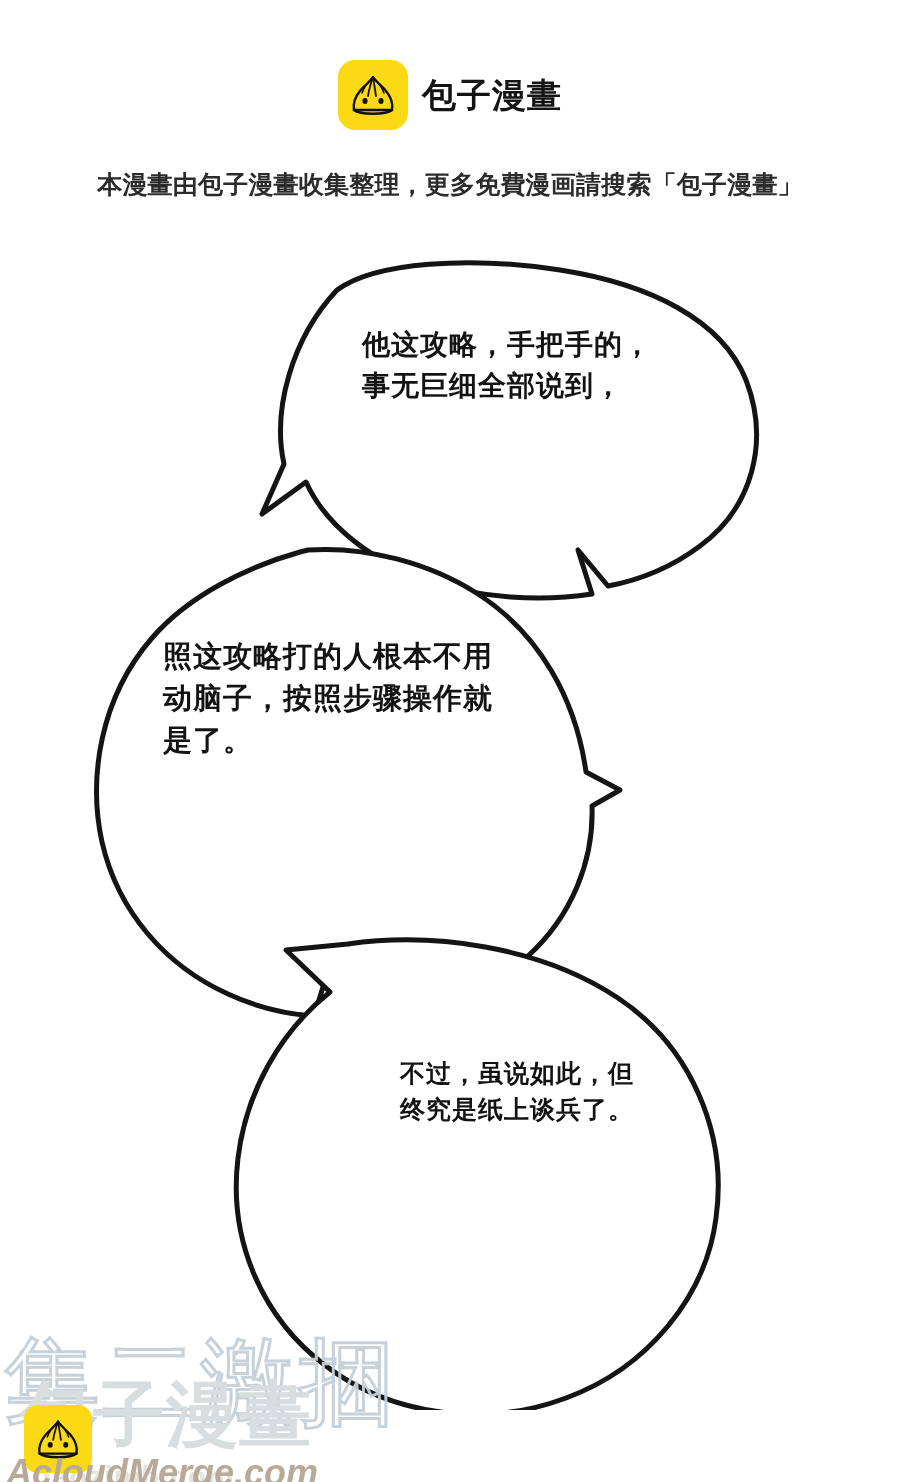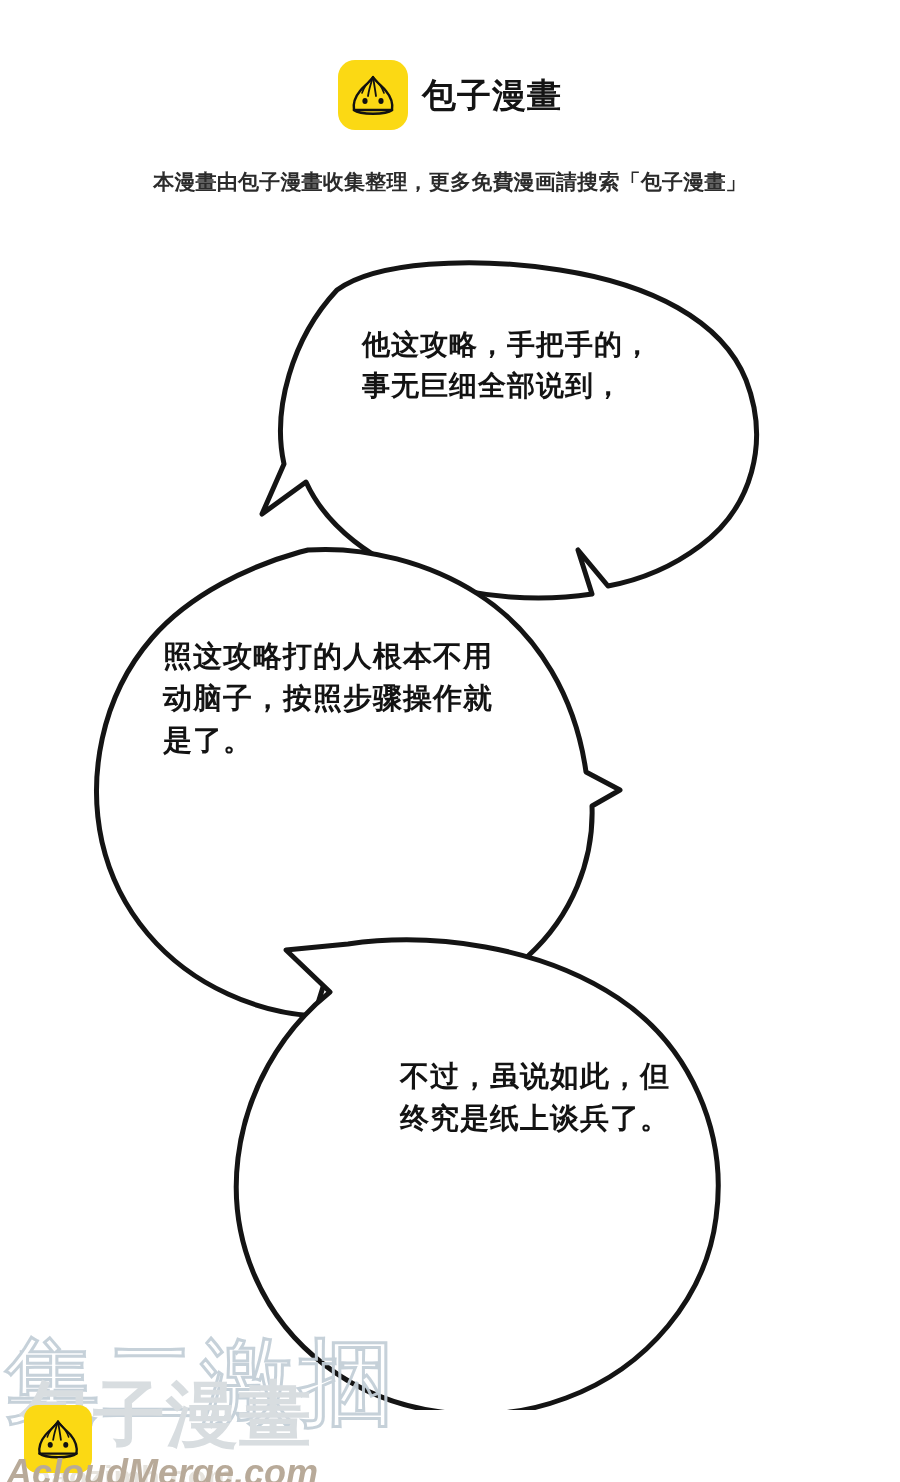--- a/index.html
+++ b/index.html
@@ -43,21 +43,21 @@
     line-height: 1;
     white-space: nowrap;
   }
 
   #site-subtitle {
     position: absolute;
     left: 0;
     top: 168px;
     width: 900px;
     text-align: center;
-    font-size: 21px;
+    font-size: 25px;
     font-weight: bold;
     color: #2b2b2b;
     letter-spacing: 0.2px;
     white-space: nowrap;
   }
 
   
   #comic-panel {
     position: absolute;
     left: 0;
@@ -90,21 +90,21 @@
   #bubble-text-2 {
     left: 163px;
     top: 385px;
     width: 440px;
     font-size: 29px;
   }
   #bubble-text-3 {
     left: 400px;
     top: 805px;
     width: 380px;
-    font-size: 29px;
+    font-size: 25px;
   }
 
   
   #watermark-area {
     position: absolute;
     left: 0;
     top: 1330px;
     width: 900px;
     height: 152px;
     overflow: hidden;

